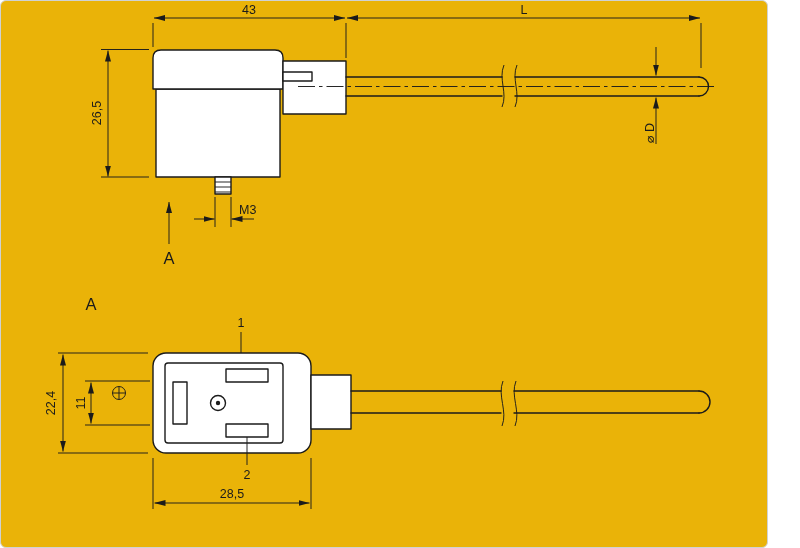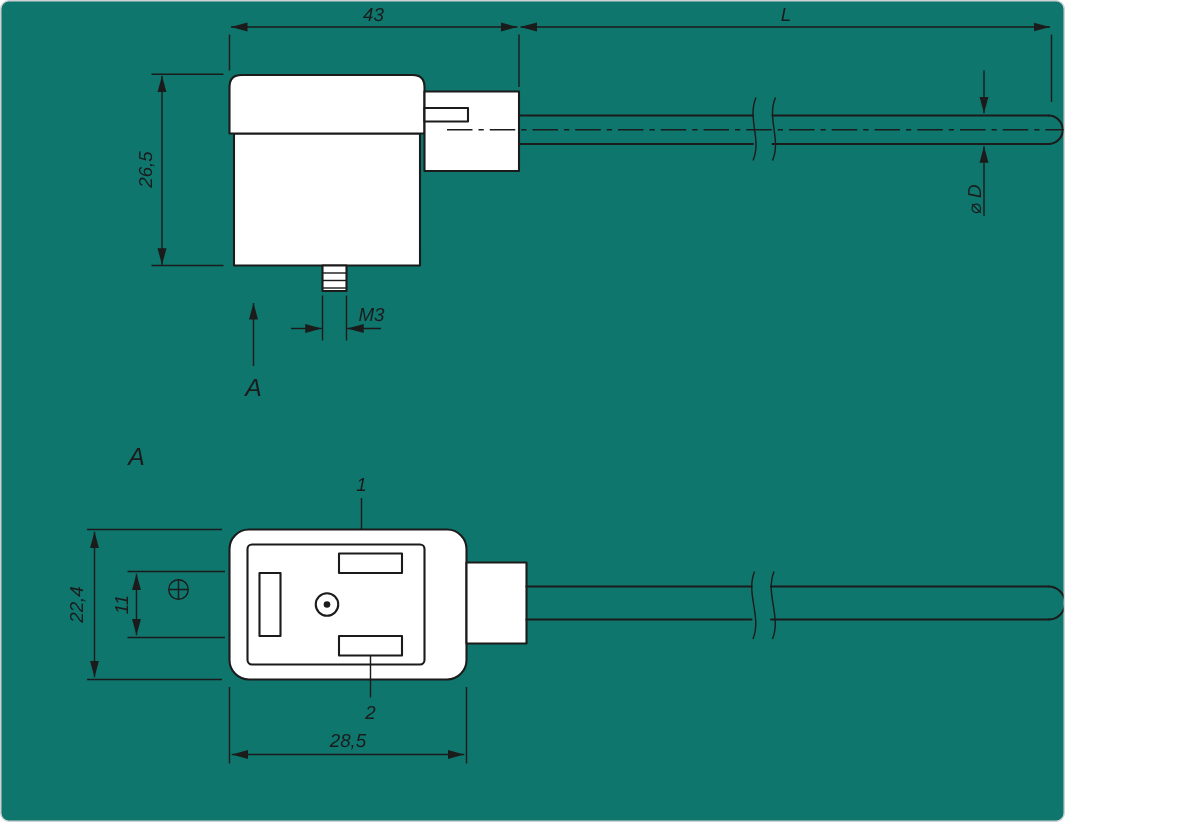--- a/index.html
+++ b/index.html
@@ -1,16 +1,16 @@
 <!DOCTYPE html>
 <html><head>
 <meta charset="utf-8">
 <style>
   html,body{margin:0;padding:0;background:#ffffff;}
-  .page{width:710px;height:548px;box-sizing:border-box;border:1px solid #cfd2d4;border-radius:6px;background:#0f766e;overflow:hidden;font-style:italic;}
+  .page{width:768px;height:548px;box-sizing:border-box;border:1px solid #cfd2d4;border-radius:6px;background:#eab308;overflow:hidden;}
   svg{display:block;}
   svg text{font-family:"Liberation Sans","DejaVu Sans",sans-serif;font-size:12.5px;fill:#1b1b1b;}
   svg text.big{font-size:16.5px;}
   .obj{fill:#ffffff;stroke:#1b1b1b;stroke-width:1.4;stroke-linejoin:round;}
   .obj2{fill:none;stroke:#1b1b1b;stroke-width:1.4;stroke-linecap:round;}
   .thin{fill:none;stroke:#1b1b1b;stroke-width:0.95;}
   .cl{stroke-dasharray:17 4 3.5 4;}
 </style>
 </head>
 <body>

